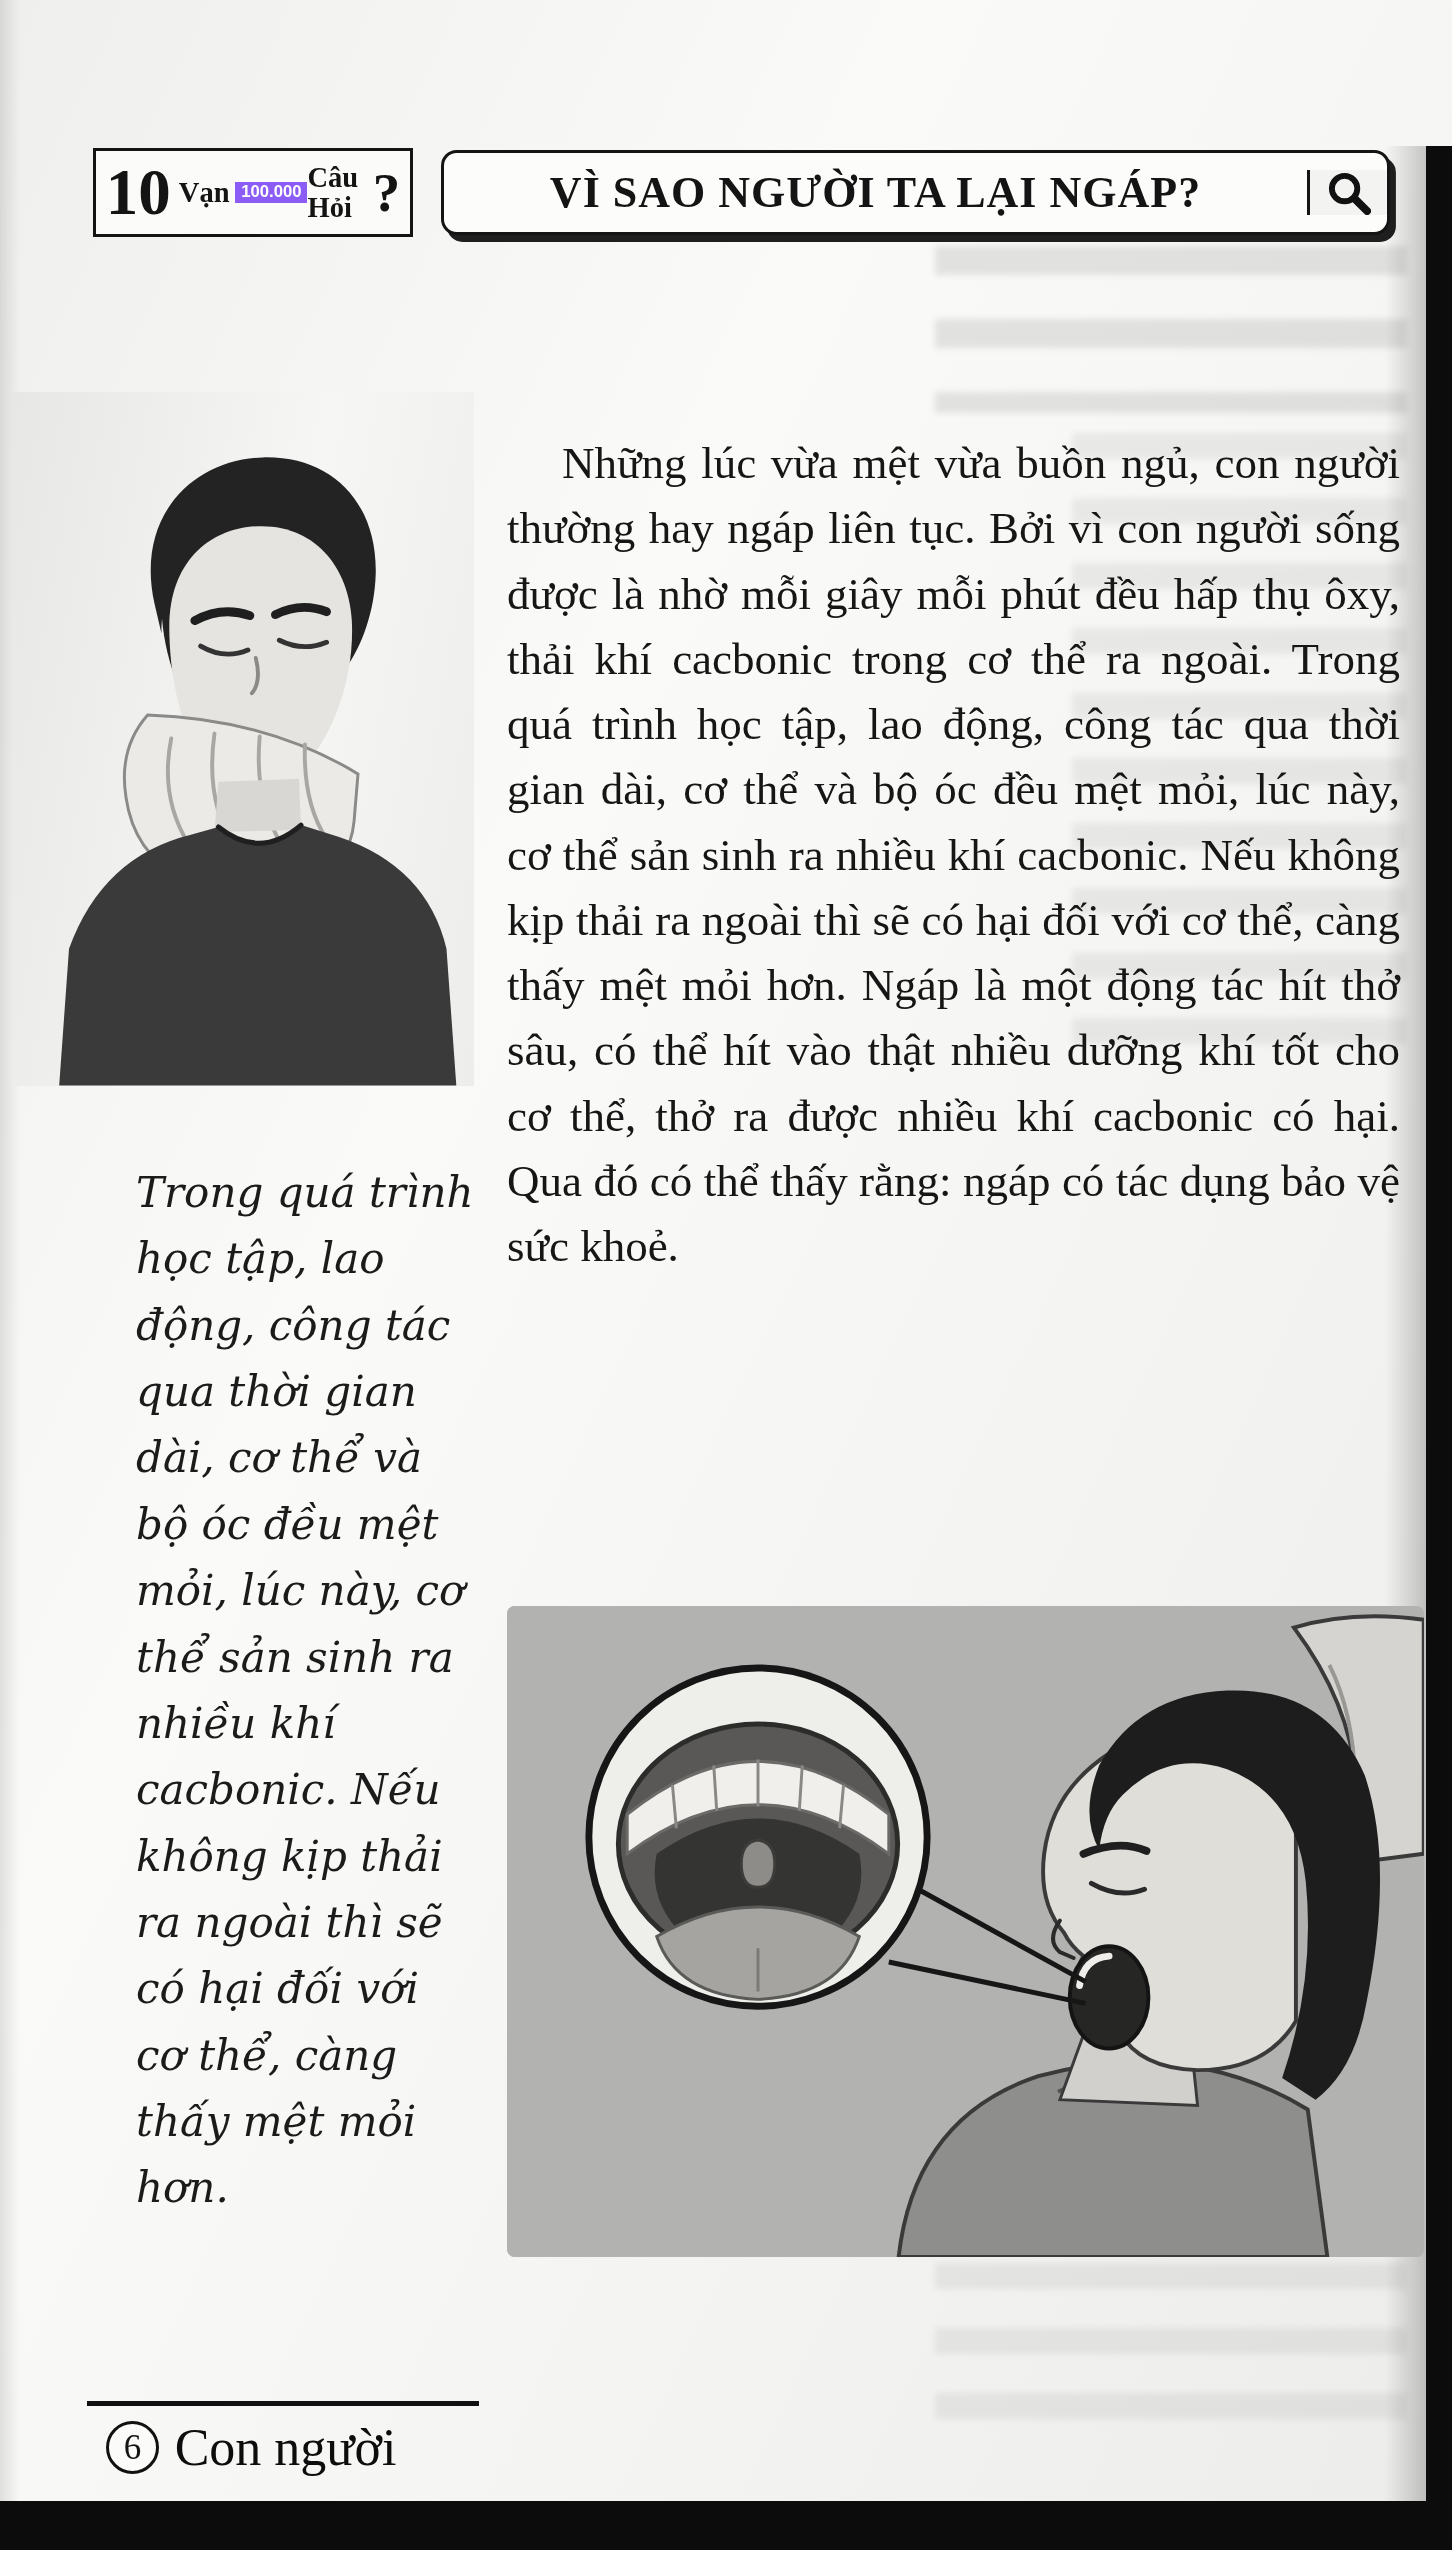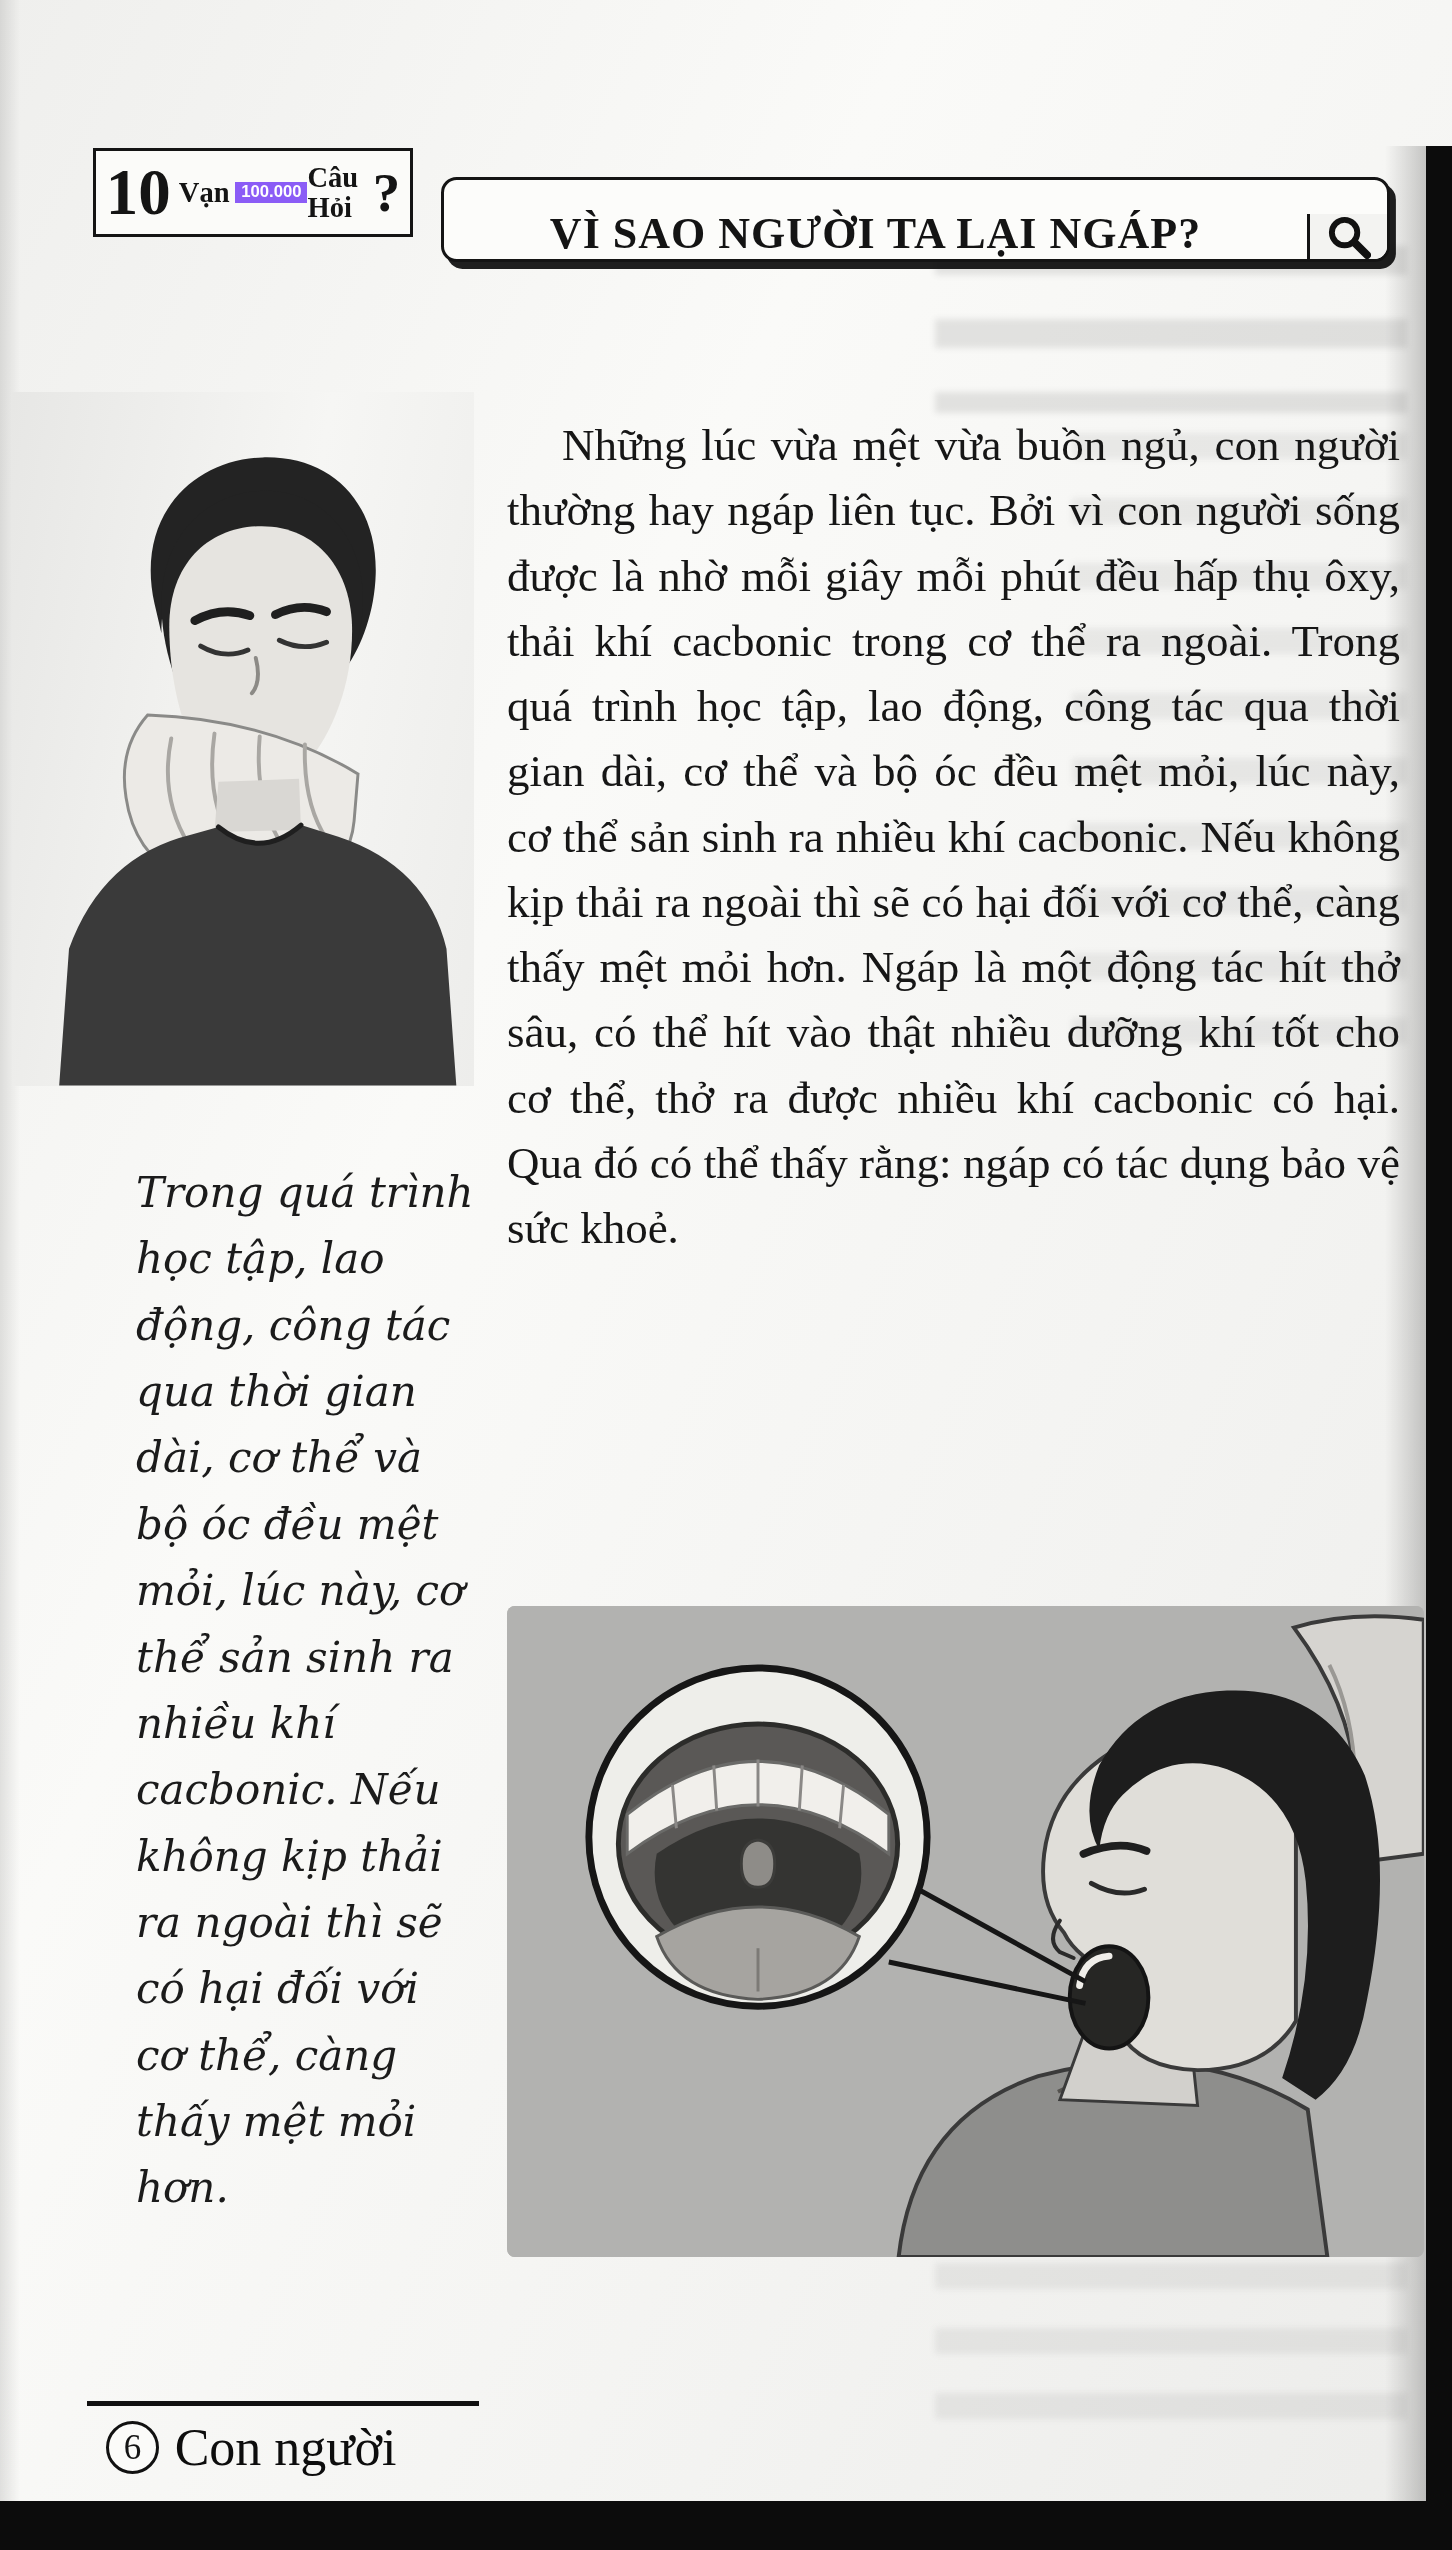--- a/index.html
+++ b/index.html
@@ -29,34 +29,34 @@
   .logo-words{display:flex;flex-direction:row;justify-content:center;line-height:1.05;}
   .logo-row{display:flex;align-items:center;gap:5.9px;}
   .logo-word{font-weight:700;font-size:28.5px;}
   .logo-badge{background:#8b5cf6;color:#fff;font-family:"Liberation Sans",sans-serif;
     font-weight:700;font-size:16.7px;padding:2px 5.9px;line-height:1;}
   .logo-q{font-weight:700;font-size:55px;line-height:1;margin-left:5.9px;}
   .title-box{
     position:absolute;left:441px;top:150px;width:949px;height:85px;box-sizing:border-box;
     border:3.9px solid #141414;border-radius:15.7px;background:#fcfcfa;
     box-shadow:5.9px 6.9px 0 rgba(12,12,12,0.92);
-    display:flex;align-items:flex-end;overflow:hidden;margin-top:27px;
+    display:flex;align-items:center;overflow:hidden;
   }
   .title-text{flex:1;display:flex;align-items:center;justify-content:center;
     font-weight:700;font-size:44px;letter-spacing:1px;}
   .search-btn{width:77px;border-left:3.9px solid #141414;display:flex;align-items:center;
     justify-content:center;background:#f3f3f1;}
   
   .illus-top{position:absolute;left:11.8px;top:392px;width:462px;height:694px;
     background:linear-gradient(100deg,#e7e7e5 0%,#f6f6f4 55%,#ededeb 100%);}
   .illus-bottom{position:absolute;left:507px;top:1606px;width:917px;height:651px;
     border-radius:7.9px;overflow:hidden;background:#b2b2b0;}
   
   .main-text{
-    position:absolute;left:507px;top:368px;width:893px;
+    position:absolute;left:507px;top:386px;width:893px;
     font-size:45px;line-height:1.45;text-align:justify;text-indent:55px;
     color:#161616;
   }
   .sidebar-quote{
     position:absolute;left:136px;top:1118px;width:339px;
     font-family:"DejaVu Serif","Liberation Serif",serif;
     font-style:italic;font-size:42px;line-height:1.58;color:#1b1b1b;
   }
   
   .footer-line{position:absolute;left:87px;top:2401px;width:392px;height:4.9px;background:#111;}

